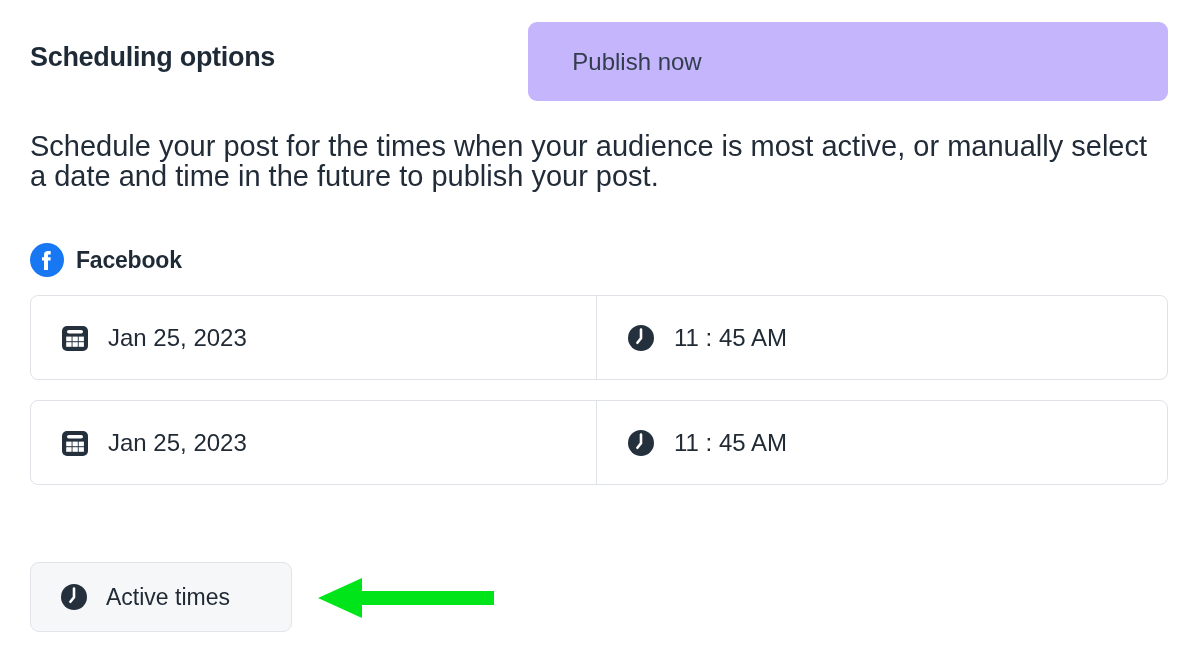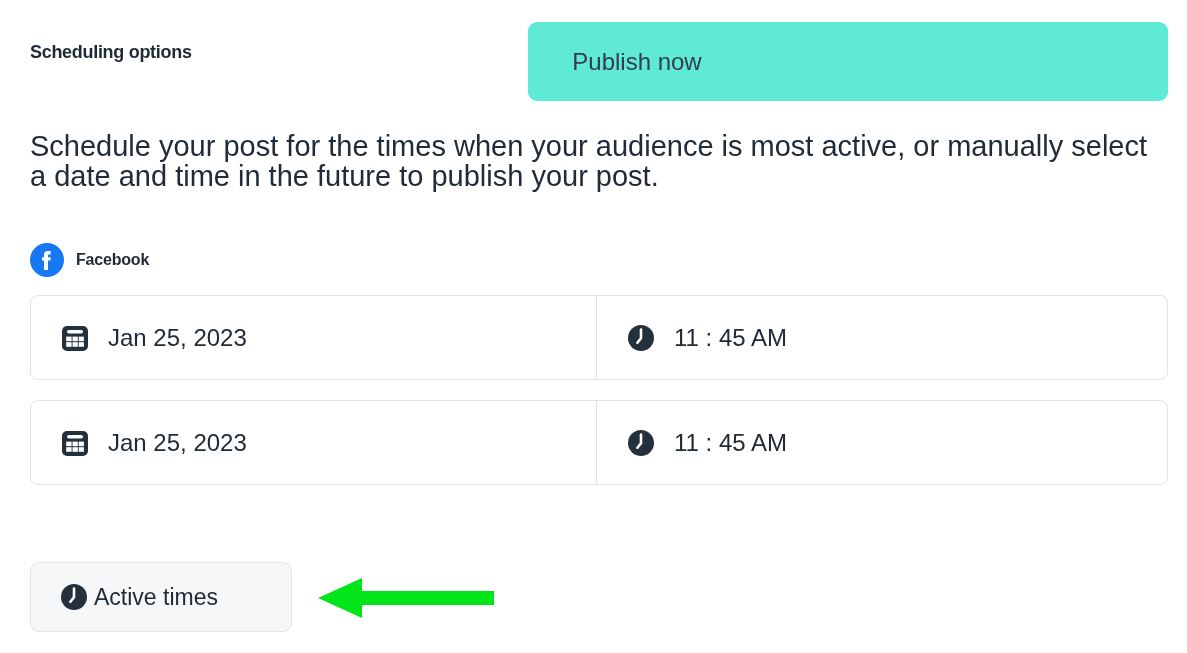--- a/index.html
+++ b/index.html
@@ -20,35 +20,35 @@
   .header {
     position: absolute;
     left: 0; top: 0;
     width: 1187px;
     height: 110px;
   }
   .page-title {
     position: absolute;
     left: 30px;
     top: 42px;
-    font-size: 18px;
+    font-size: 27px;
     font-weight: bold;
     letter-spacing: -0.3px;
     color: #1f2a37;
     white-space: nowrap;
   }
 
   
   .tabgroup {
     position: absolute;
     left: 528px;
     top: 22px;
     width: 640px;
     height: 79px;
-    background: #5eead4;
+    background: #c4b5fd;
     border-radius: 9px;
     display: flex;
     overflow: hidden;
   }
   .tab {
     flex: 0 0 auto;
     display: flex;
     align-items: center;
     justify-content: center;
     font-size: 24px;
@@ -88,21 +88,21 @@
   .block-facebook  { top: 240px; }
   .block-instagram { top: 400px; }
 
   .network-head {
     display: flex;
     align-items: center;
     height: 40px;
     margin-bottom: 15px;
   }
   .network-name {
-    font-size: 16px;
+    font-size: 23px;
     font-weight: bold;
     color: #1f2a37;
     margin-left: 12px;
     letter-spacing: -0.2px;
     white-space: nowrap;
   }
 
   
   .brand-icon { width: 34px; height: 34px; flex: 0 0 34px; display:block; }
 
@@ -158,21 +158,21 @@
     background: #f6f7f9;
     border: 1px solid #e1e4e8;
     border-radius: 9px;
     display: flex;
     align-items: center;
     padding-left: 27px;
     box-sizing: border-box;
     cursor: pointer;
     font-family: "Liberation Sans", sans-serif;
   }
-  .active-times-btn .field-value { margin-left: 4px; font-size: 23px; }
+  .active-times-btn .field-value { margin-left: 16px; font-size: 23px; }
 
   
   .annotation-arrow {
     position: absolute;
     left: 318px;
     top: 578px;
     width: 176px;
     height: 40px;
   }
 </style>

